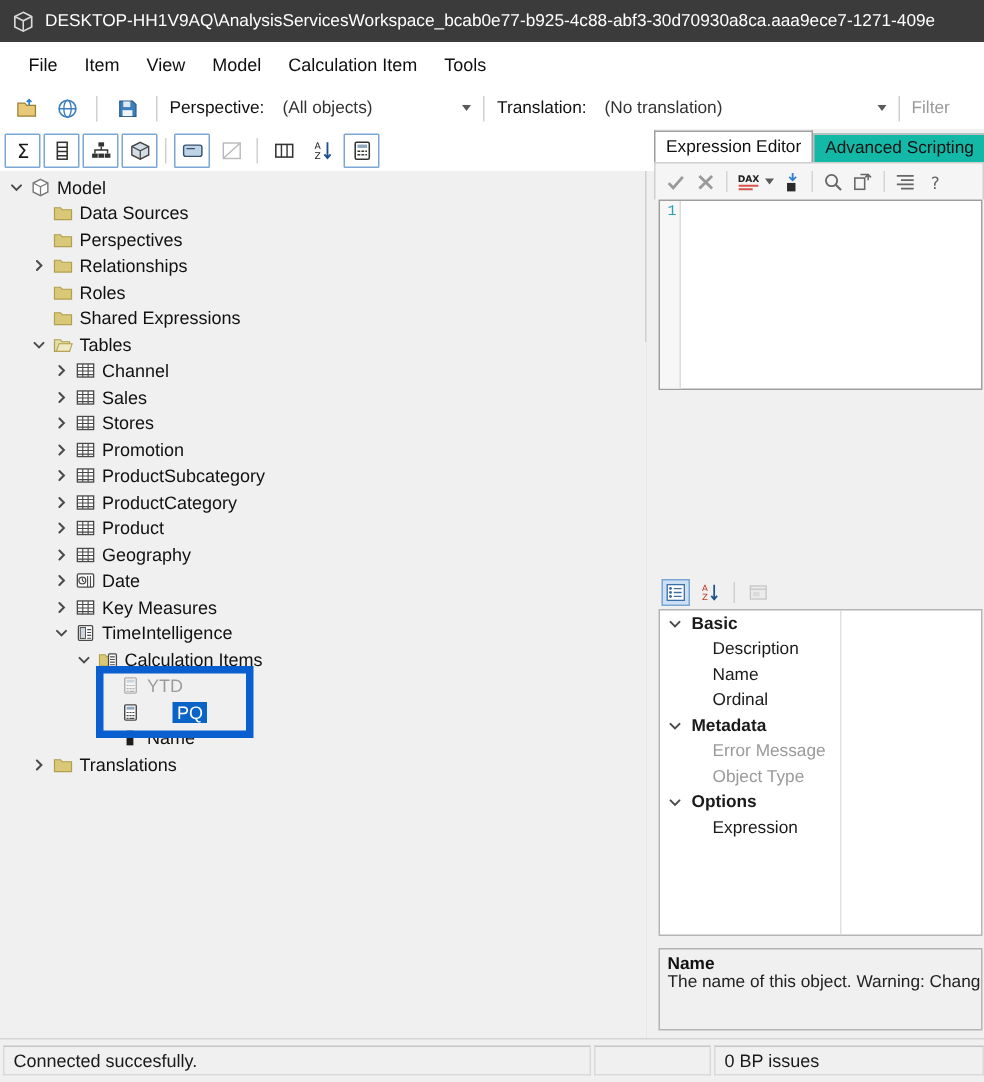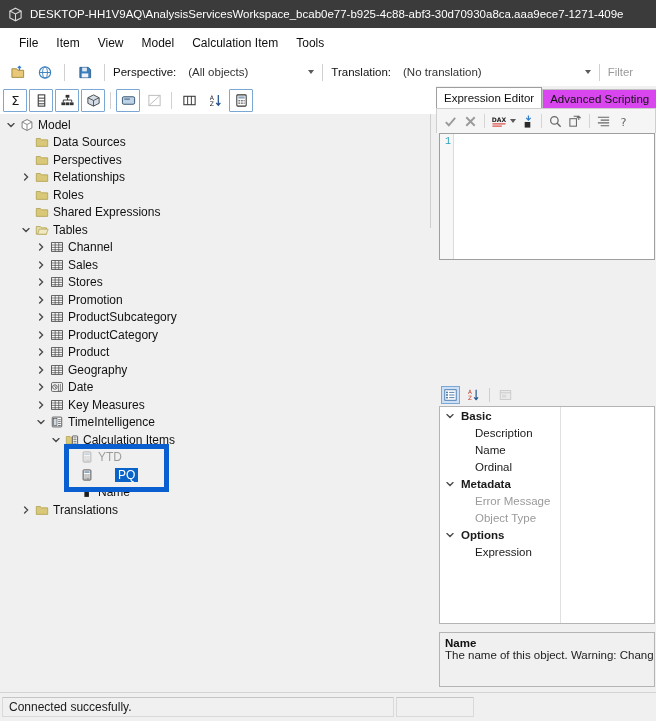--- a/index.html
+++ b/index.html
@@ -97,21 +97,21 @@
   .rightpane{
     position:absolute;left:436px;top:86px;width:220px;height:606px;
     background:#f0f0f0;
   }
   .tabstrip{
     position:absolute;left:0;top:0;width:220px;height:22px;
     display:flex;align-items:flex-end;
   }
   .tab{
     height:19px;line-height:19px;padding:0 7px;font-size:11.5px;
-    background:#d946ef;border:1px solid #bfbfbf;border-bottom:none;
+    background:#14b8a6;border:1px solid #bfbfbf;border-bottom:none;
     color:#111;box-sizing:border-box;white-space:nowrap;
   }
   .tab.active{background:#ffffff;height:21px;line-height:21px;border-color:#9e9e9e;}
 
   .expr-toolbar{
     position:absolute;left:0;top:22px;width:220px;height:25px;
     background:#f5f5f5;border:1px solid #cfcfcf;border-bottom:none;
     display:flex;align-items:center;gap:3px;padding-left:5px;box-sizing:border-box;
   }
   .ebtn{width:17px;height:17px;display:flex;align-items:center;justify-content:center;}
@@ -757,15 +757,16 @@
 
     <div class="descpane">
       <div class="desc-title">Name</div>
       <div class="desc-body">The name of this object. Warning: Changin</div>
     </div>
   </div>
 
   <div class="statusbar">
     <div class="st-cell st-a">Connected succesfully.</div>
     <div class="st-cell st-b"></div>
+    <div class="st-cell st-c">0 BP issues</div>
   </div>
 
 </div>
 
 </body></html>

